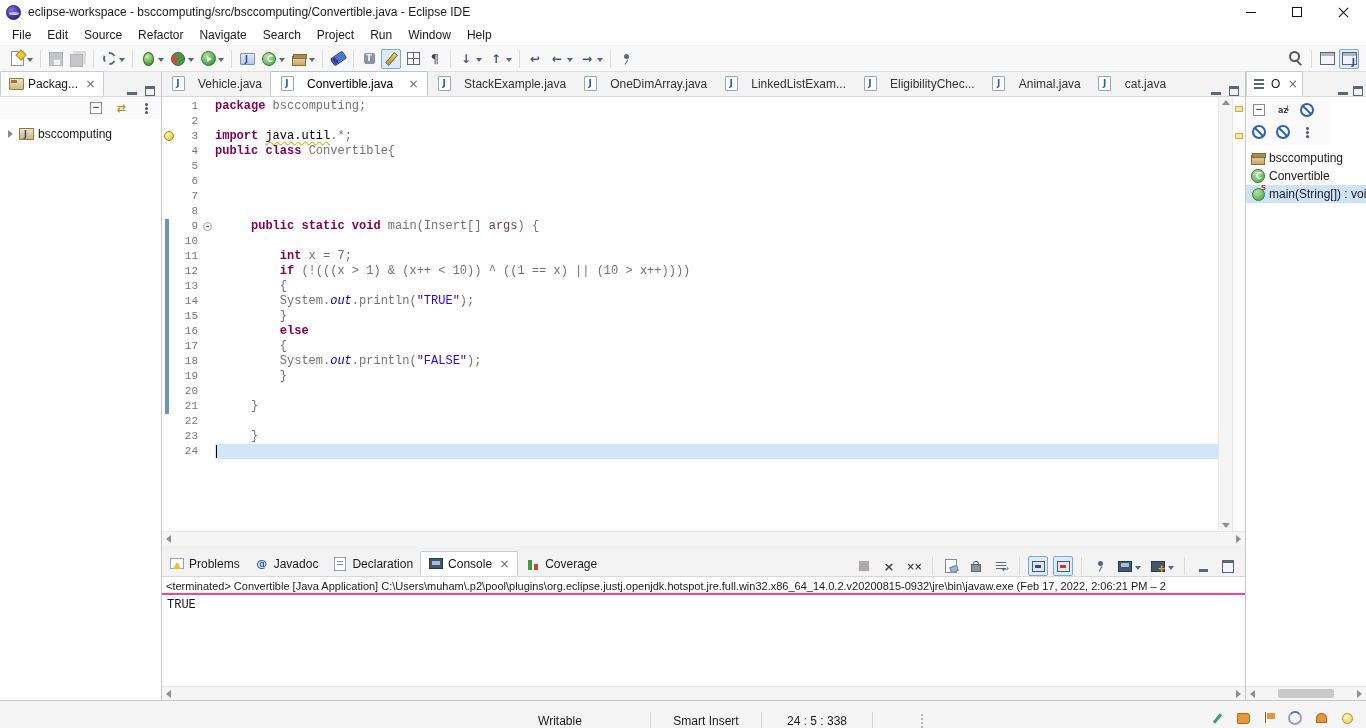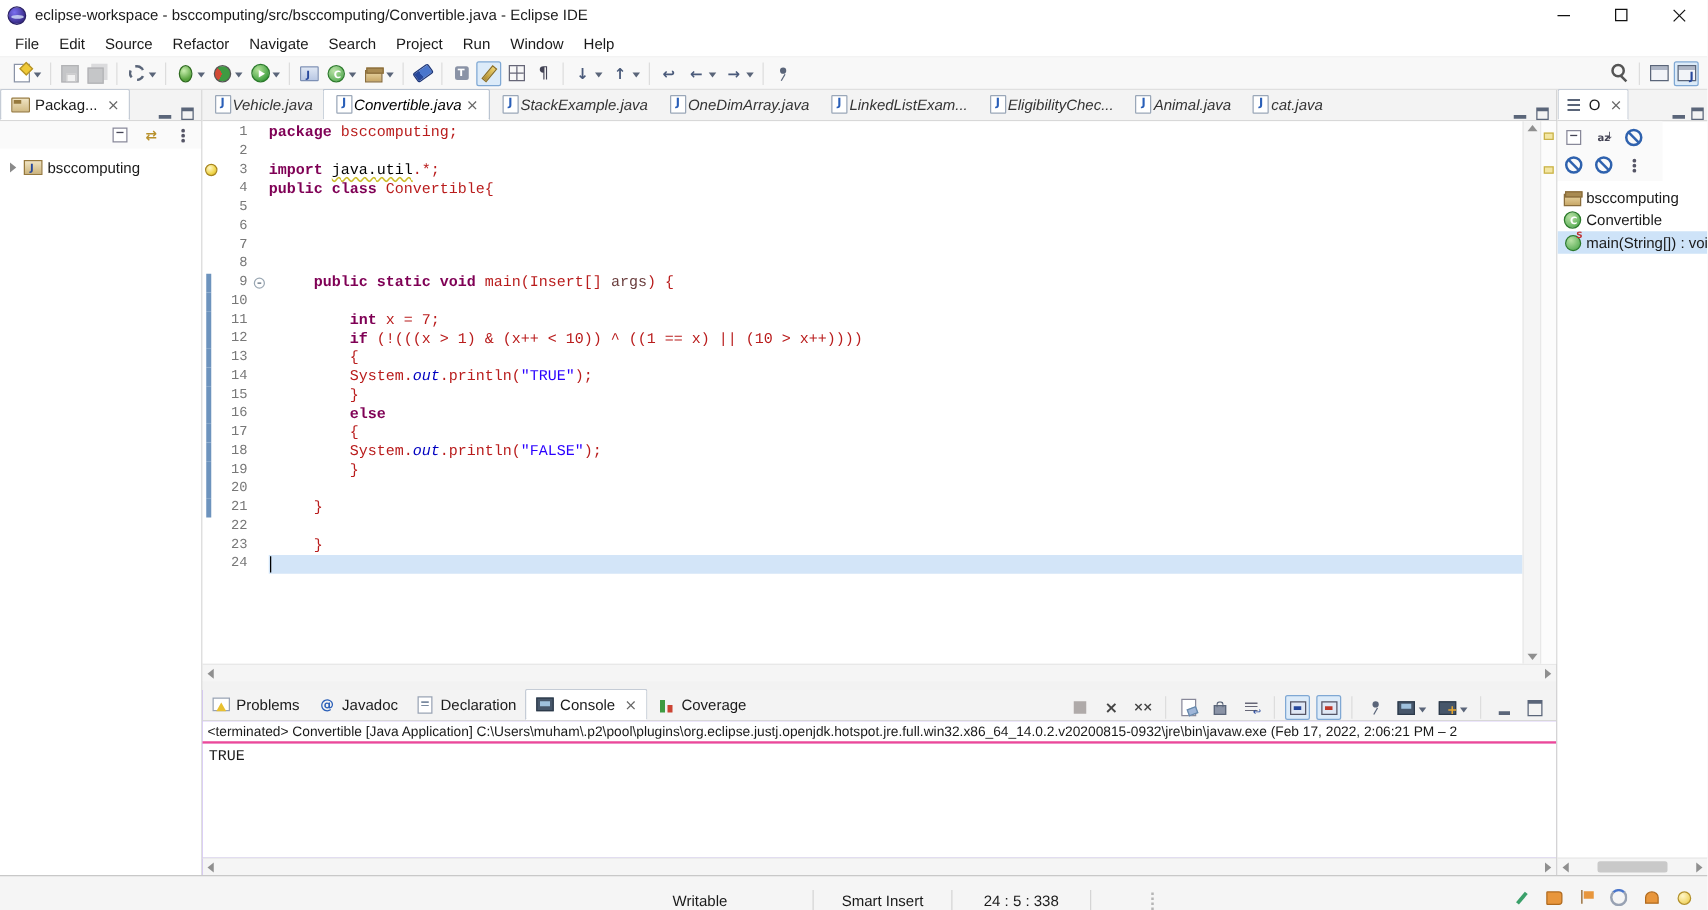--- a/index.html
+++ b/index.html
@@ -131,37 +131,37 @@
   .ic-max { width:10px; height:10px; border:1px solid #5a6579; border-top-width:3px; }
 
   .view-toolbar { height:22px; display:flex; justify-content:flex-end; align-items:center; gap:3px; padding:0 4px; background:#fafafa; flex:0 0 auto; }
   .tree { flex:1; background:#fff; padding-top:6px; }
   .tree-item { display:flex; align-items:center; gap:4px; height:18px; padding-left:8px; }
   .expander { width:0; height:0; border-left:5px solid #8a8a8a; border-top:4px solid transparent; border-bottom:4px solid transparent; margin-right:1px; }
 
   
   .etabs { height:25px; background:#f3f3f3; border-bottom:1px solid #d8d8d8; display:flex; align-items:flex-end; flex:0 0 auto; }
   .etab-strip { display:flex; height:25px; align-items:flex-end; overflow:hidden; }
-  .etab { display:flex; align-items:center; gap:0; padding:0 8px; height:25px; color:#333; white-space:nowrap;font-style:italic; }
+  .etab { display:flex; align-items:center; gap:12px; padding:0 8px; height:25px; color:#333; white-space:nowrap; }
   .etab.active { background:#fff; border:1px solid #bac4d1; border-bottom-color:#fff; border-radius:2px 2px 0 0; color:#000; }
   .editor-main { flex:1; display:flex; min-height:0; background:#fff; }
   .code-col { flex:1; overflow:hidden; padding-top:2px; }
   .code-line { display:flex; height:15px; line-height:15px; font-family:"Liberation Mono", monospace; font-size:12px; }
   .ann { width:14px; flex:0 0 auto; position:relative; }
   .ann.range::before { content:""; position:absolute; left:3px; top:0; bottom:0; width:4px; background:#6d93bd; }
   .bulb { position:absolute; left:2px; top:2px; width:10px; height:10px; border-radius:50%; background:radial-gradient(circle at 35% 30%, #fff6c9, #f0d64b 60%, #c9a72c); border:1px solid #a8861f; }
   .num { width:26px; flex:0 0 auto; text-align:right; padding-right:4px; color:#787878; font-size:11px; }
   .foldc { width:13px; flex:0 0 auto; position:relative; }
   .foldm { position:absolute; top:3px; left:1px; width:9px; height:9px; border:1px solid #9aa7b3; border-radius:50%; background:#fff; }
   .foldm::after { content:""; position:absolute; left:2px; right:2px; top:3px; height:1px; background:#5a6a7a; }
   .txt { flex:1; white-space:pre; position:relative; }
   .code-line.cur .txt { background:#d3e5f8; }
   .caret { position:absolute; left:1px; top:1px; width:1px; height:13px; background:#000; }
   .tk-k { color:#7f0055; font-weight:bold; }
-  .tk-p { color:#b91c1c; }
+  .tk-p { color:#737373; }
   .tk-s { color:#2a00ff; }
   .tk-f { color:#0000c0; font-style:italic; }
   .tk-a { color:#6a3e3e; }
   .tk-w { color:#000; text-decoration-line:underline; text-decoration-style:wavy; text-decoration-color:#cdbd2a; text-underline-offset:2px; }
 
   .vscroll { width:14px; flex:0 0 auto; background:#f5f5f5; border-left:1px solid #e8e8e8; display:flex; flex-direction:column; justify-content:space-between; align-items:center; padding:3px 0; }
   .ovruler { width:13px; flex:0 0 auto; background:#fcfcfc; border-left:1px solid #e8e8e8; position:relative; }
   .ov-mark { position:absolute; left:2px; width:8px; height:6px; background:#f3e6a2; border:1px solid #c9b24a; }
   .hscroll { height:14px; background:#f5f5f5; border-top:1px solid #e8e8e8; display:flex; justify-content:space-between; align-items:center; padding:0 4px; flex:0 0 auto; }
   .tri { width:0; height:0; border:4px solid transparent; }

